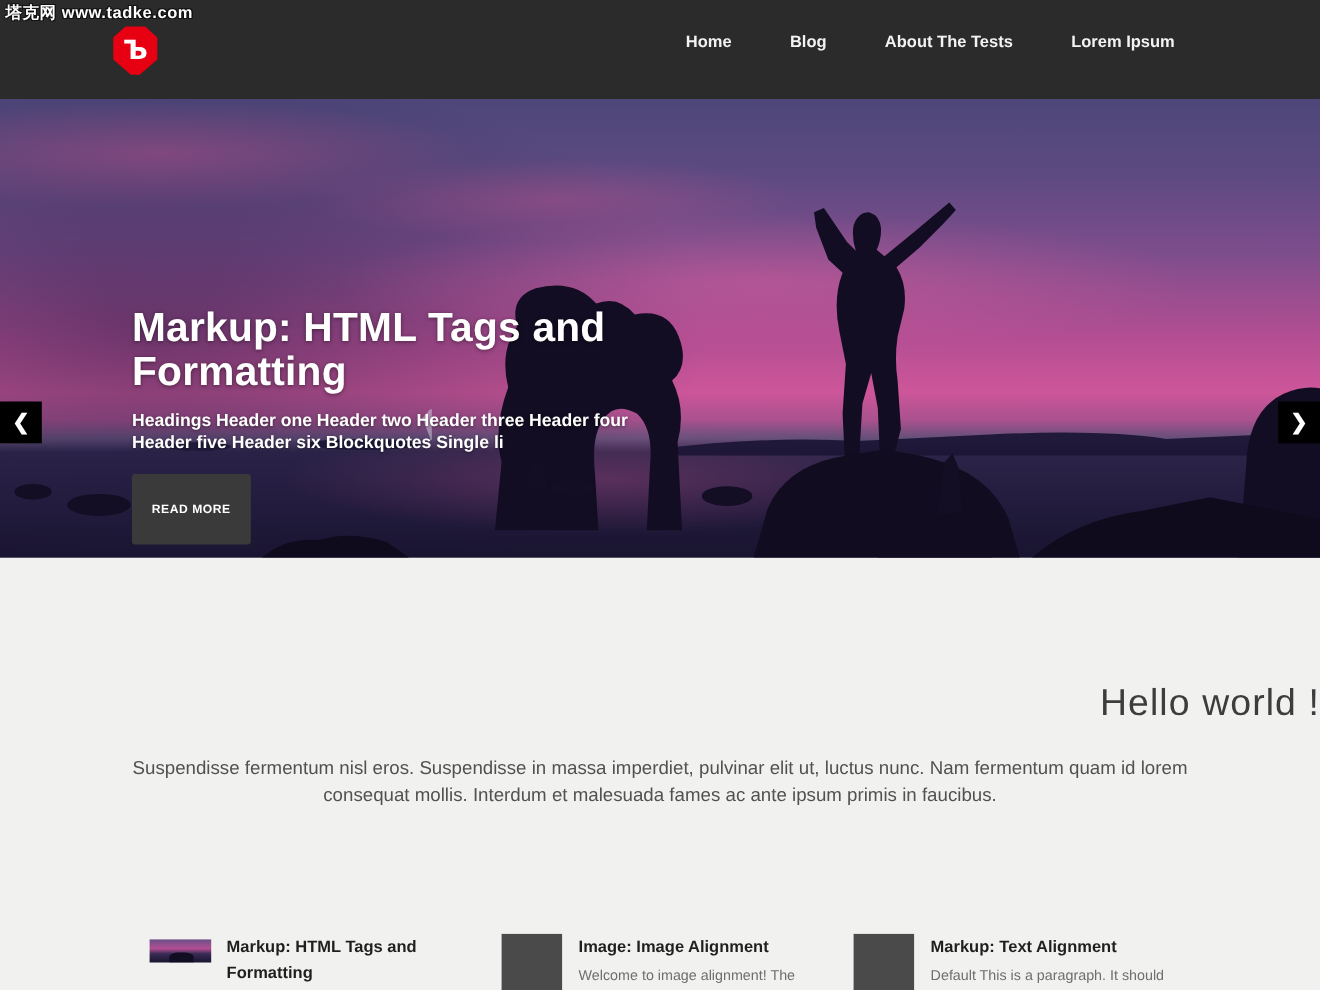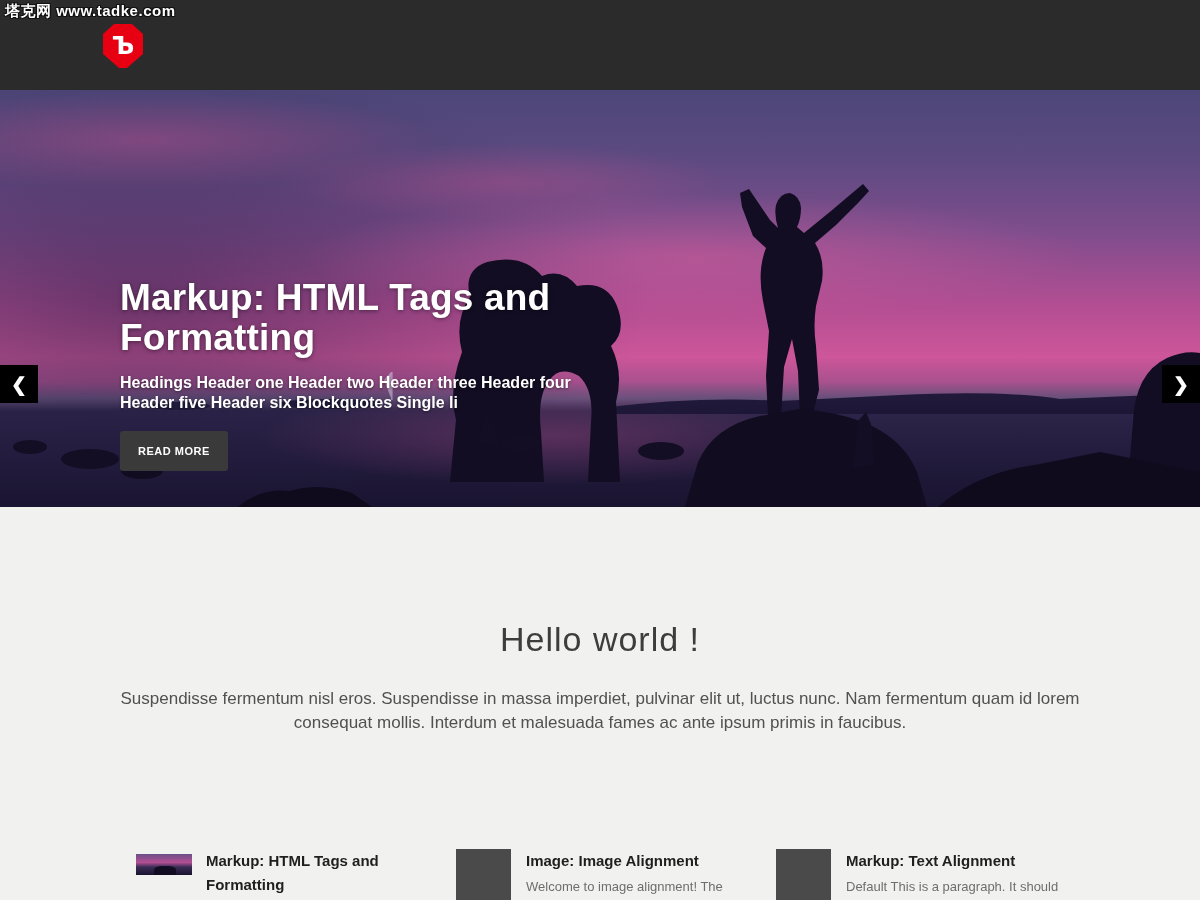--- a/index.html
+++ b/index.html
@@ -26,30 +26,30 @@
       radial-gradient(ellipse 700px 330px at 12% 50%, rgba(36,28,66,0.50), transparent 72%),
       linear-gradient(180deg,#4d4678 0%, #5c4a80 16%, #7e4d8c 34%, #b44e93 52%, #cd5699 64%, #a9518e 70%, #645079 74%, #2c2549 77%, #241d3f 86%, #191430 100%);
   }
   .hero-art { position:absolute; inset:0; width:100%; height:100%; }
   .hero-copy { position:absolute; left:120px; top:188px; width:540px; color:#fff; }
   .hero-title { font-size:37px; line-height:40px; font-weight:bold; letter-spacing:0.2px;
     text-shadow:0 1px 4px rgba(0,0,0,0.45); max-width:500px; }
   .hero-excerpt { margin-top:15px; font-size:16px; line-height:20px; font-weight:bold; max-width:500px;
     text-shadow:0 1px 3px rgba(0,0,0,0.5); }
   .read-more { margin-top:18px; display:inline-block; background:#3a3a3a; color:#fff; border:none;
-    font-size:11px; font-weight:bold; letter-spacing:0.5px; padding:14px 18px; border-radius:3px; cursor:pointer;
+    font-size:11px; font-weight:bold; letter-spacing:0.5px; padding:26px 18px; border-radius:3px; cursor:pointer;
     font-family:"Liberation Sans", sans-serif; }
   .slider-arrow { position:absolute; top:275px; width:38px; height:38px; background:#000; color:#fff;
     display:flex; align-items:center; justify-content:center; font-size:19px; font-weight:bold; cursor:pointer; z-index:6; }
   .arrow-prev { left:0; }
   .arrow-next { right:0; }
 
   
   .main-section { padding-top:113px; }
-  .hello-heading { text-align:center; font-size:34px; font-weight:normal; color:#3d3d3d; letter-spacing:1px; }
+  .hello-heading { text-align:right; font-size:34px; font-weight:normal; color:#3d3d3d; letter-spacing:1px; }
   .intro-text { margin:28px auto 0; width:990px; text-align:center; font-size:17px; line-height:24px; color:#515151; }
 
   
   .cards-row { width:928px; margin:114px auto 0; display:flex; gap:32px; }
   .card { flex:1; display:flex; align-items:flex-start; }
   .card-thumb { width:56px; flex:0 0 56px; margin-right:14px; cursor:pointer; }
   .thumb-img { width:56px; height:21px; margin-top:5px;
     background:linear-gradient(180deg,#6a5088 0%, #b44e93 40%, #3a2c55 62%, #191430 100%); position:relative; overflow:hidden; }
   .thumb-img::after { content:""; position:absolute; left:18px; bottom:0; width:22px; height:9px;
     background:#120d22; border-radius:40% 40% 0 0; }
@@ -64,20 +64,26 @@
 <div class="watermark">塔克网 www.tadke.com</div>
 
 <header class="site-header">
   <div class="header-inner">
     <div class="logo">
       <svg width="42" height="46" viewBox="0 0 42 46">
         <polygon points="12,1 30,1 41,11 41,31 25,45 17,45 1,31 1,11" fill="#e60012"></polygon>
         <text x="21" y="31" text-anchor="middle" font-size="24" font-weight="bold" fill="#ffffff" font-family="DejaVu Sans, sans-serif">Ъ</text>
       </svg>
     </div>
+    <nav class="main-nav">
+      <a>Home</a>
+      <a>Blog</a>
+      <a>About The Tests</a>
+      <a>Lorem Ipsum</a>
+    </nav>
   </div>
 </header>
 
 <section class="hero">
   <svg class="hero-art" viewBox="0 0 1200 417" preserveAspectRatio="none">
 
     <path d="M600,318 Q700,306 780,311 L900,305 Q1000,300 1060,309 L1200,303 L1200,324 L600,324 Z" fill="#1c1636" opacity="0.95"></path>
     <ellipse cx="330" cy="314" rx="52" ry="5" fill="#201a3c"></ellipse>
     <ellipse cx="180" cy="316" rx="30" ry="4" fill="#201a3c"></ellipse>
 

